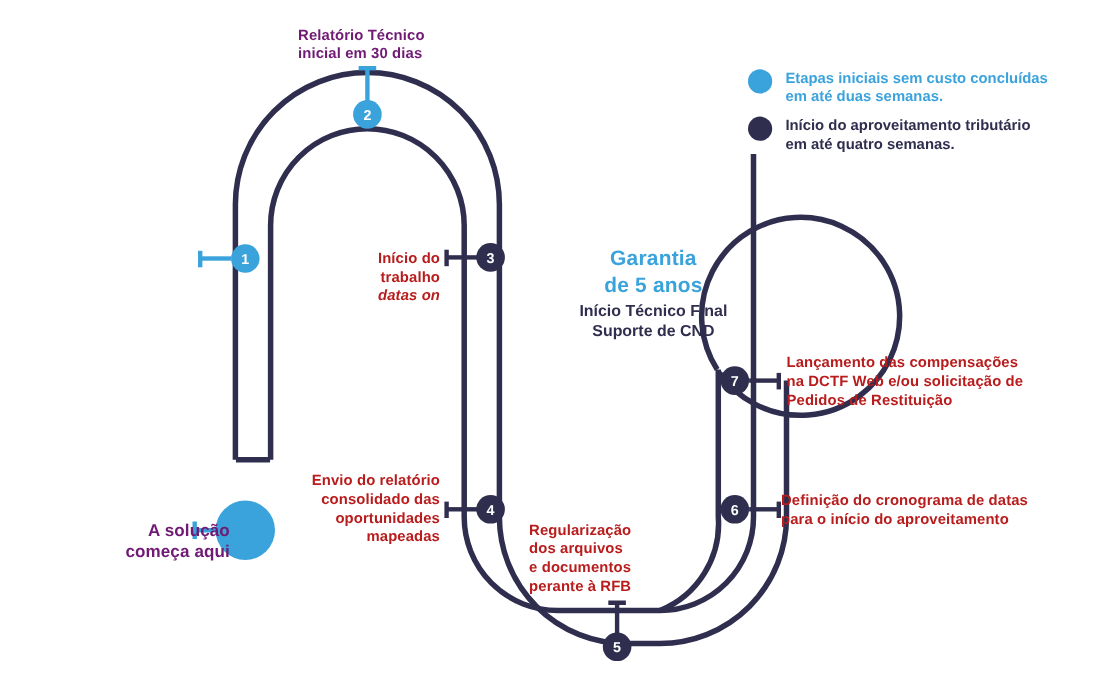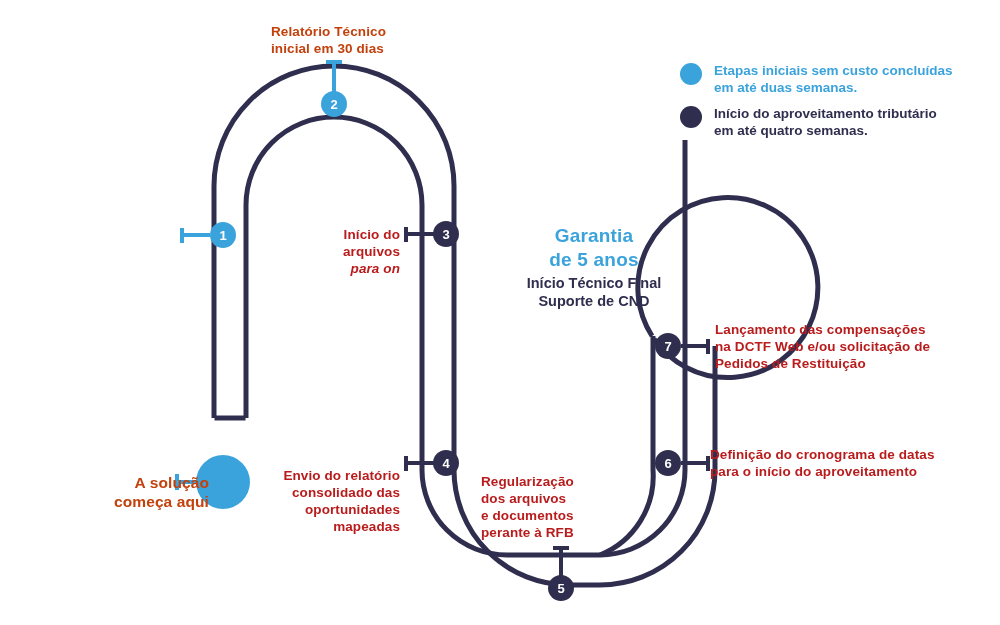--- a/index.html
+++ b/index.html
@@ -29,21 +29,21 @@
   }
   .lbl {
     position: absolute;
     font-family: "Liberation Sans", sans-serif;
     font-weight: bold;
     font-size: 13.5px;
     line-height: 17px;
     letter-spacing: 0.1px;
     white-space: pre-line;
   }
-  .lbl.blue  { color: #c2410c; }
+  .lbl.blue  { color: #701a75; }
   .lbl.dark  { color: #b91c1c; }
   .lbl.right { text-align: right; }
   .lbl.left  { text-align: left; }
   .lbl.center{ text-align: left; }
 
   .legend-item {
     position: absolute;
     display: flex;
     align-items: flex-start;
     gap: 12px;
@@ -203,24 +203,24 @@
   <div class="node" style="left:446px; top:463px; background:#302E4E;">4</div>
   <div class="node" style="left:561px; top:588px; background:#302E4E;">5</div>
   <div class="node" style="left:668px; top:463px; background:#302E4E;">6</div>
   <div class="node" style="left:668px; top:346px; background:#302E4E;">7</div>
 
 
   <div class="lbl blue left" style="left:271px; top:23px; width:220px;">Relatório Técnico
 inicial em 30 dias</div>
 
   <div class="lbl dark right" style="left:255px; top:209px; width:145px;">
-    <span><span>Início do</span><br><span>arquivos</span><br><span class="ital">para on</span></span>
-  </div>
-
-  <div class="lbl dark right" style="left:236px; top:428px; width:164px;margin-top:39px;">Envio do relatório
+    <span><span>Início do</span><br><span>trabalho</span><br><span class="ital">datas on</span></span>
+  </div>
+
+  <div class="lbl dark right" style="left:236px; top:428px; width:164px;">Envio do relatório
 consolidado das
 oportunidades
 mapeadas</div>
 
   <div class="lbl dark center" style="left:481px; top:473px; width:160px;">Regularização
 dos arquivos
 e documentos
 perante à RFB</div>
 
   <div class="lbl dark left" style="left:694px; top:446px; width:275px;margin-left:16px;">Definição do cronograma de datas

